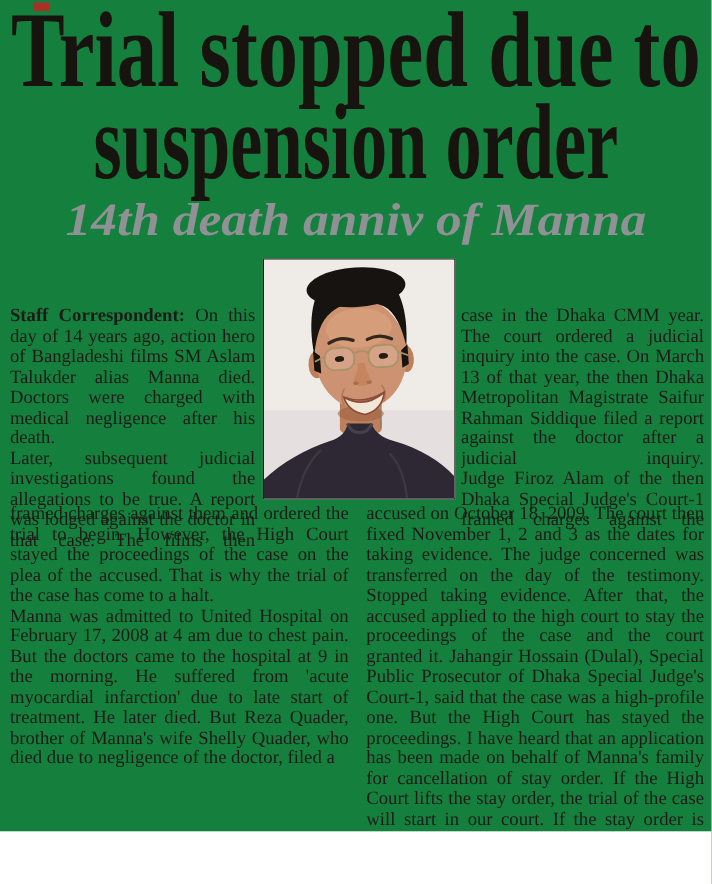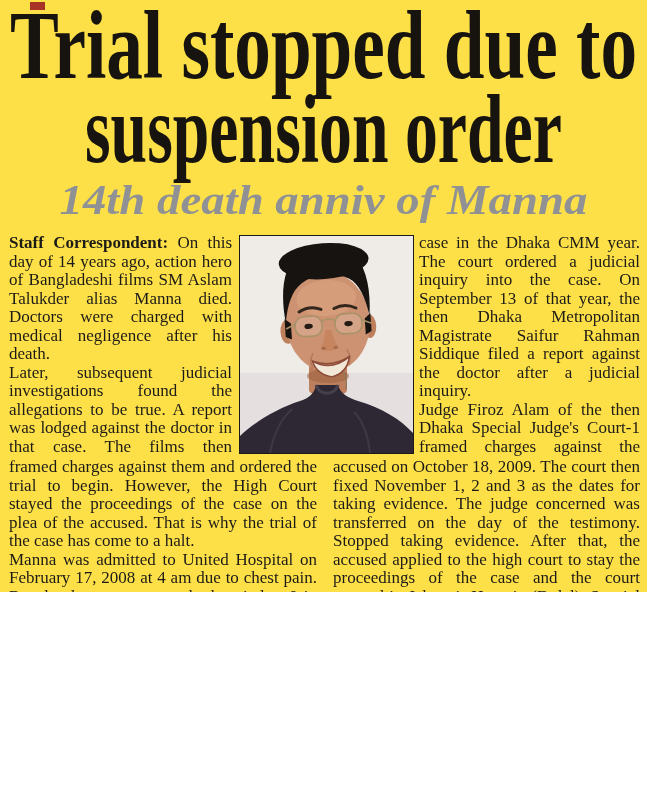--- a/index.html
+++ b/index.html
@@ -1,20 +1,20 @@
 <!DOCTYPE html>
 <html lang="en"><head>
 <meta charset="utf-8">
 <style>
   html, body { margin: 0; padding: 0; background: #ffffff; }
   .page {
     position: relative;
     width: 647px;
-    height: 592px;
-    background: #fde047;
+    height: 756px;
+    background: #15803d;
     overflow: hidden;
     font-family: "Liberation Serif", "DejaVu Serif", serif;
   }
   .red-mark {
     position: absolute;
     left: 30px; top: 2px;
     width: 15px; height: 8px;
   }
   .masthead {
     position: absolute;
@@ -37,21 +37,21 @@
     position: absolute;
     font-size: 17px;
     line-height: 18.5px;
     color: #1d1b18;
     text-align: justify;
     overflow: hidden;
     hyphens: auto;
     -webkit-hyphens: auto;
   }
   .col p { margin: 0; padding: 0; }
-  .col.flows { text-align-last: justify; }
+  .col.flows { text-align-last: justify; margin-top: 44px; }
   .byline { font-weight: bold; }
   .col-top-left  { left: 9px;   top: 234px; width: 223px; height: 224px; }
   .col-top-right { left: 419px; top: 234px; width: 221px; height: 226px; }
   .col-bot-left  { left: 9px;   top: 458px; width: 308px; height: 338px; }
   .col-bot-right { left: 333px; top: 458px; width: 307px; height: 348px; }
   .photo {
     position: absolute;
     left: 239px; top: 235px;
     width: 173px; height: 217px;
     margin: 0;
@@ -138,21 +138,21 @@
           <path d="M71,116 Q66,124 70,131 M105,115 Q110,123 106,130" stroke="#b5795a" stroke-width="1.5" fill="none"></path>
           <path d="M70,124 Q88,136 107,122 Q104,138 88,141 Q73,137 70,124 Z" fill="#f1e7d6" stroke="#8d4a37" stroke-width="1.5"></path>
           <path d="M70,124 Q88,132 107,122" fill="none" stroke="#8d4a37" stroke-width="1.5"></path>
         </g>
       </g>
     </svg>
   </figure>
 
   <div class="col flows col-top-right">
       <p>case in the Dhaka CMM year.</p>
-      <p>The court ordered a judicial inquiry into the case. On September 13 of that year, the then Dhaka Metropolitan Magistrate Saifur Rahman Siddique filed a report against the doctor after a judicial inquiry.</p>
+      <p>The court ordered a judicial inquiry into the case. On March 13 of that year, the then Dhaka Metropolitan Magistrate Saifur Rahman Siddique filed a report against the doctor after a judicial inquiry.</p>
       <p>Judge Firoz Alam of the then Dhaka Special Judge's Court-1 framed charges against the</p>
     </div>
 
   <div class="col col-bot-left">
       <p>framed charges against them and ordered the trial to begin. However, the High Court stayed the proceedings of the case on the plea of the accused. That is why the trial of the case has come to a halt.</p>
       <p>Manna was admitted to United Hospital on February 17, 2008 at 4 am due to chest pain. But the doctors came to the hospital at 9 in the morning. He suffered from 'acute myocardial infarction' due to late start of treatment. He later died. But Reza Quader, brother of Manna's wife Shelly Quader, who died due to negligence of the doctor, filed a</p>
     </div>
 
   <div class="col col-bot-right">
       <p>accused on October 18, 2009. The court then fixed November 1, 2 and 3 as the dates for taking evidence. The judge concerned was transferred on the day of the testimony. Stopped taking evidence. After that, the accused applied to the high court to stay the proceedings of the case and the court granted it. Jahangir Hossain (Dulal), Special Public Prosecutor of Dhaka Special Judge's Court-1, said that the case was a high-profile one. But the High Court has stayed the proceedings. I have heard that an application has been made on behalf of Manna's family for cancellation of stay order. If the High Court lifts the stay order, the trial of the case will start in our court. If the stay order is lifted, we will finish the trial of the case as soon as possible by producing witnesses.</p>

